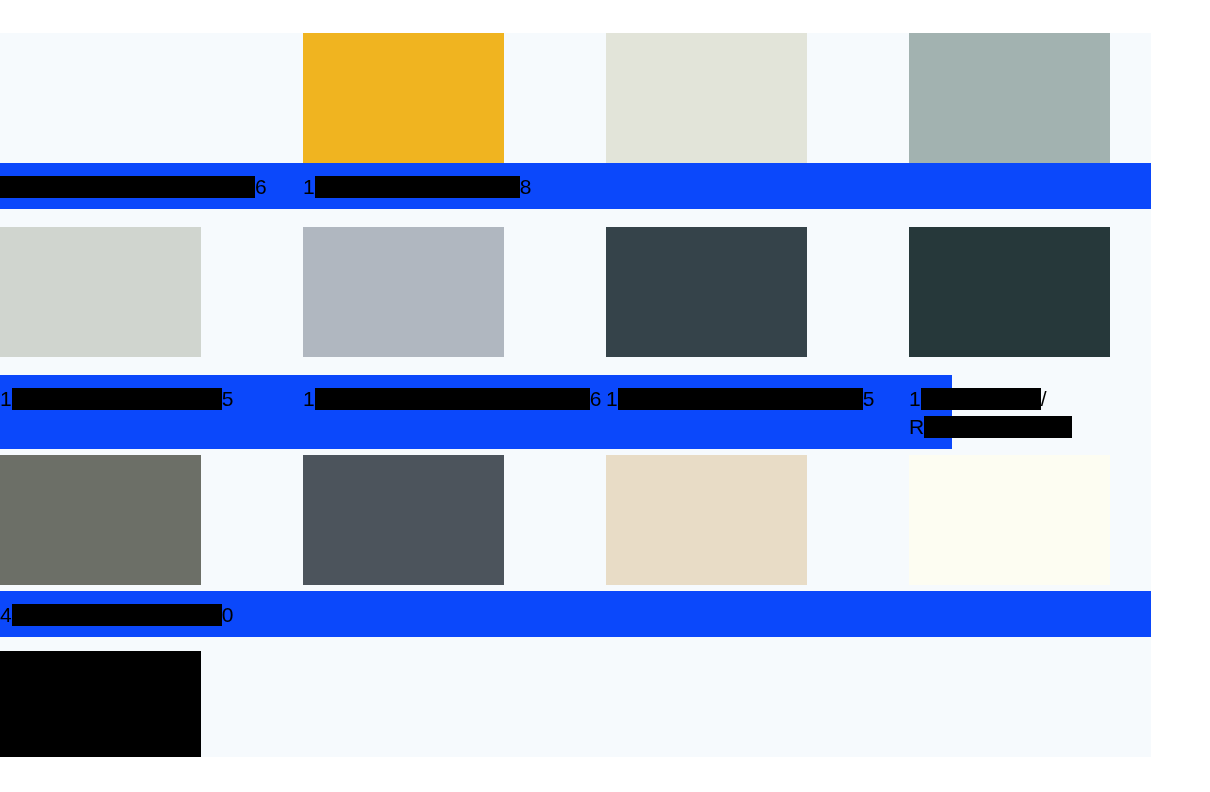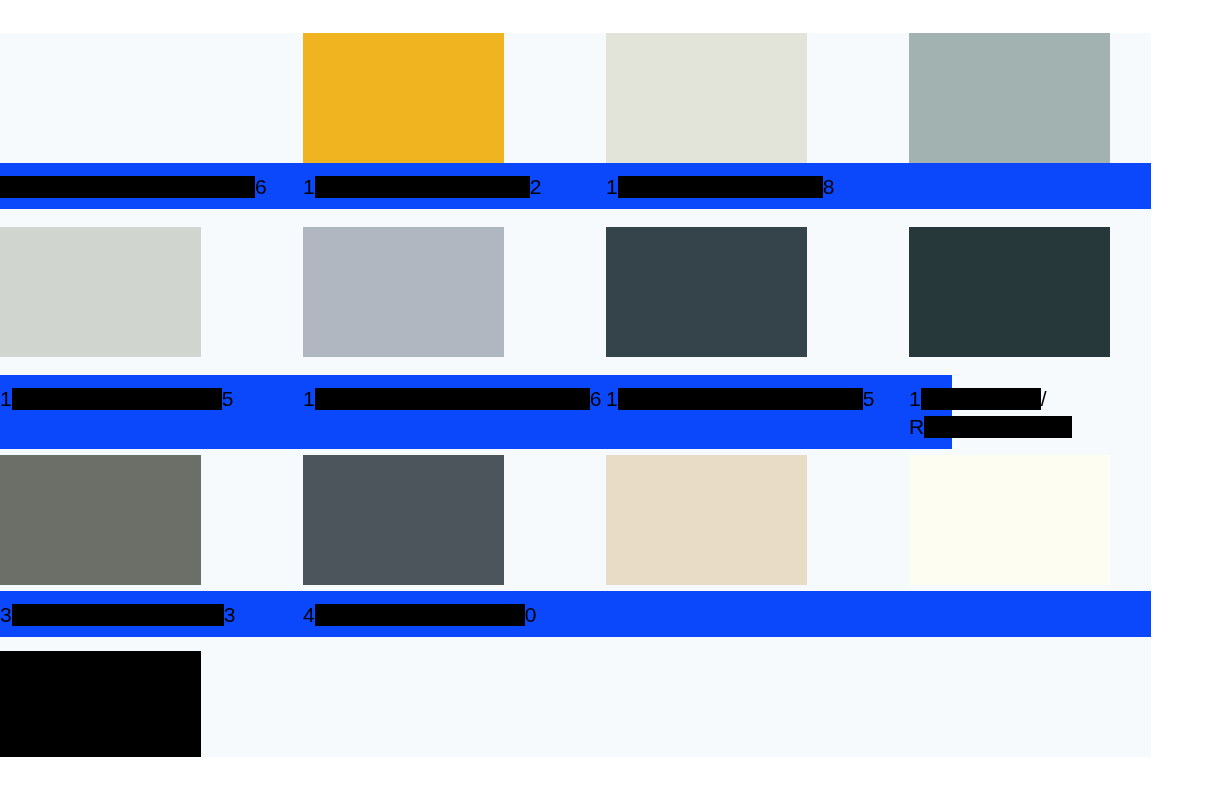--- a/index.html
+++ b/index.html
@@ -151,23 +151,20 @@
         </div>
         <div class="cell">
           <div class="thumb" style="width:201px;background:#a2b2b0;"></div>
         </div>
       </div>
       <div class="caption-band">
         <div class="caption-cell">
           <div class="caption-text"><span class="lead"></span><span class="redact" style="width:255px"></span><span class="tail">6</span></div>
         </div>
         <div class="caption-cell">
-          <div class="caption-text"><span class="lead">1</span><span class="redact" style="width:215px"></span><span class="tail">2</span></div>
-        </div>
-        <div class="caption-cell">
           <div class="caption-text"><span class="lead">1</span><span class="redact" style="width:205px"></span><span class="tail">8</span></div>
         </div>
       </div>
     </div>
 
     <div class="grid-row">
       <div class="tiles" style="padding-top:18px;height:148px;">
         <div class="cell">
           <div class="thumb" style="width:201px;background:#d0d5cf;"></div>
         </div>
@@ -206,23 +203,20 @@
           <div class="thumb" style="width:201px;background:#4c545c;"></div>
         </div>
         <div class="cell">
           <div class="thumb" style="width:201px;background:#e8dcc6;"></div>
         </div>
         <div class="cell">
           <div class="thumb" style="width:201px;background:#fdfdf2;"></div>
         </div>
       </div>
       <div class="caption-band">
-        <div class="caption-cell">
-          <div class="caption-text"><span class="lead">3</span><span class="redact" style="width:212px"></span><span class="tail">3</span></div>
-        </div>
         <div class="caption-cell">
           <div class="caption-text"><span class="lead">4</span><span class="redact" style="width:210px"></span><span class="tail">0</span></div>
         </div>
       </div>
     </div>
 
     <div class="grid-row">
       <div class="last-tile-wrap" style="margin-top:14px;">
         <div class="black-tile"></div>
       </div>

